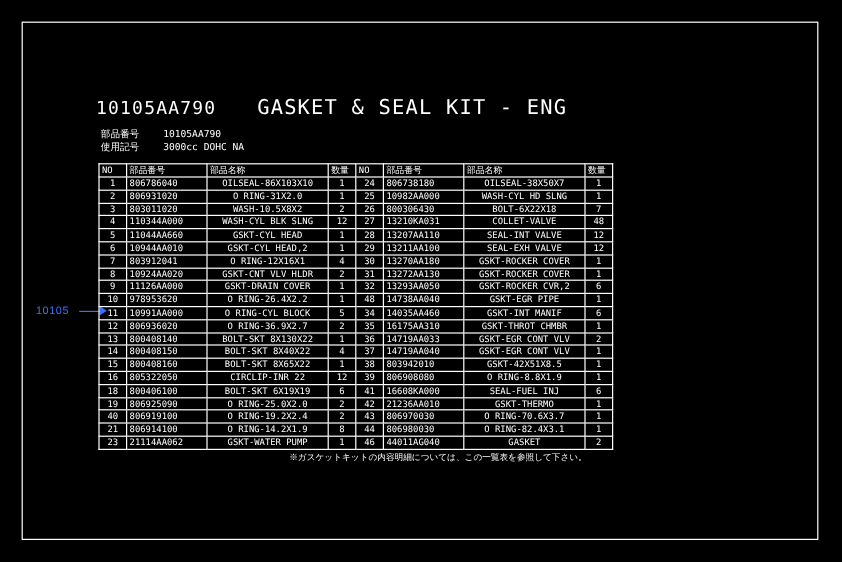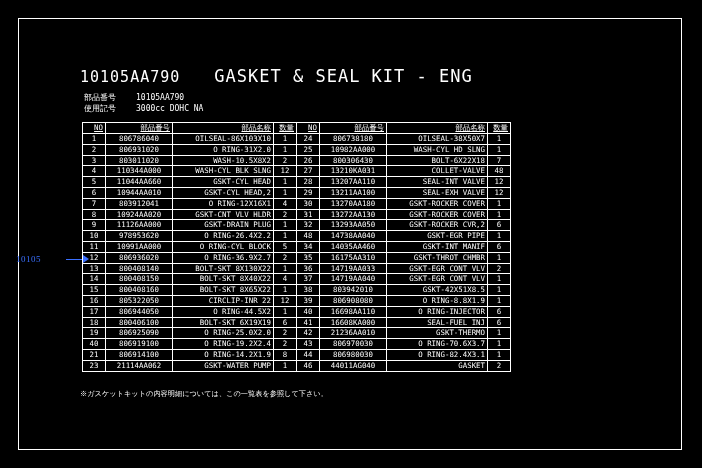--- a/index.html
+++ b/index.html
@@ -24,21 +24,21 @@
     left: 18px;
     top: 18px;
     width: 664px;
     height: 432px;
     border: 1px solid #ffffff;
     box-sizing: border-box;
   }
   .content {
     position: absolute;
     left: 80px;
-    top: 66px;
+    top: 80px;
     width: 580px;
     color: #ffffff;
   }
   .title-row {
     display: flex;
     align-items: baseline;
     gap: 34px;
     margin-bottom: 6px;
   }
   .part-no-big {
@@ -74,43 +74,42 @@
     margin-left: 2px;
   }
   table.parts th, table.parts td {
     border: 1px solid #ffffff;
     padding: 0px 2px;
     white-space: nowrap;
     height: 9.8px;
   }
   table.parts th {
     font-weight: normal;
-    text-align: right;
+    text-align: left;
     height: 10px;
-    text-decoration: underline;
   }
   .c-no { width: 18px; text-align: center; }
-  .c-pn { width: 62px; text-align: center; }
-  .c-nm { width: 96px; text-align: right; }
+  .c-pn { width: 62px; text-align: left; }
+  .c-nm { width: 96px; text-align: center; }
   .c-qt { width: 18px; text-align: center; }
   .footnote {
-    margin-top: 17px;
+    margin-top: 1px;
     font-size: 7.2px;
-    text-align: left;
+    text-align: center;
     padding-right: 10px;
     color: #ffffff;
   }
   .callout {
     position: absolute;
-    left: 16px;
+    left: 30px;
     top: 254px;
     color: #3a6fff;
     font-size: 9px;
     letter-spacing: 0.5px;
-    font-family: Liberation Serif, serif;
+    font-family: Liberation Sans, sans-serif;
   }
   .callout-line {
     position: absolute;
     left: 66px;
     top: 259px;
     width: 18px;
     height: 1px;
     background: #3a6fff;
   }
   .callout-arrow {
@@ -242,21 +241,21 @@
             <td class="c-nm">GSKT-CNT VLV HLDR</td>
             <td class="c-qt">2</td>
             <td class="c-no">31</td>
             <td class="c-pn">13272AA130</td>
             <td class="c-nm">GSKT-ROCKER COVER</td>
             <td class="c-qt">1</td>
           </tr>
           <tr>
             <td class="c-no">9</td>
             <td class="c-pn">11126AA000</td>
-            <td class="c-nm">GSKT-DRAIN PLUG</td>
+            <td class="c-nm">GSKT-DRAIN COVER</td>
             <td class="c-qt">1</td>
             <td class="c-no">32</td>
             <td class="c-pn">13293AA050</td>
             <td class="c-nm">GSKT-ROCKER CVR,2</td>
             <td class="c-qt">6</td>
           </tr>
           <tr>
             <td class="c-no">10</td>
             <td class="c-pn">978953620</td>
             <td class="c-nm">O RING-26.4X2.2</td>
@@ -320,30 +319,20 @@
             <td class="c-no">16</td>
             <td class="c-pn">805322050</td>
             <td class="c-nm">CIRCLIP-INR 22</td>
             <td class="c-qt">12</td>
             <td class="c-no">39</td>
             <td class="c-pn">806908080</td>
             <td class="c-nm">O RING-8.8X1.9</td>
             <td class="c-qt">1</td>
           </tr>
           <tr>
-            <td class="c-no">17</td>
-            <td class="c-pn">806944050</td>
-            <td class="c-nm">O RING-44.5X2</td>
-            <td class="c-qt">1</td>
-            <td class="c-no">40</td>
-            <td class="c-pn">16698AA110</td>
-            <td class="c-nm">O RING-INJECTOR</td>
-            <td class="c-qt">6</td>
-          </tr>
-          <tr>
             <td class="c-no">18</td>
             <td class="c-pn">800406100</td>
             <td class="c-nm">BOLT-SKT 6X19X19</td>
             <td class="c-qt">6</td>
             <td class="c-no">41</td>
             <td class="c-pn">16608KA000</td>
             <td class="c-nm">SEAL-FUEL INJ</td>
             <td class="c-qt">6</td>
           </tr>
           <tr>

